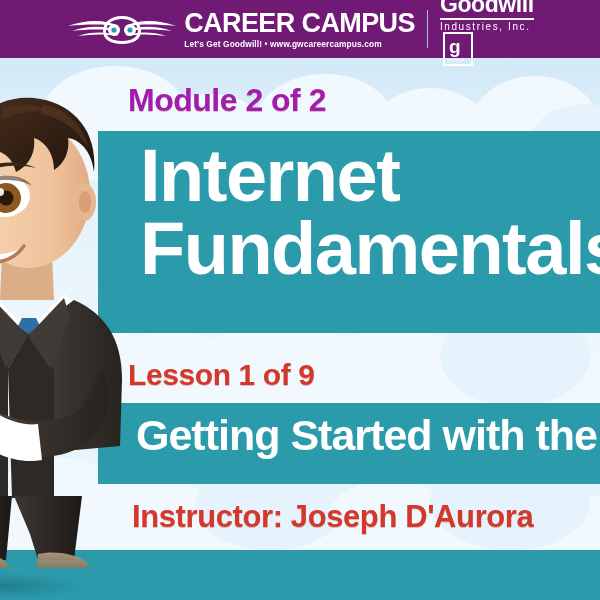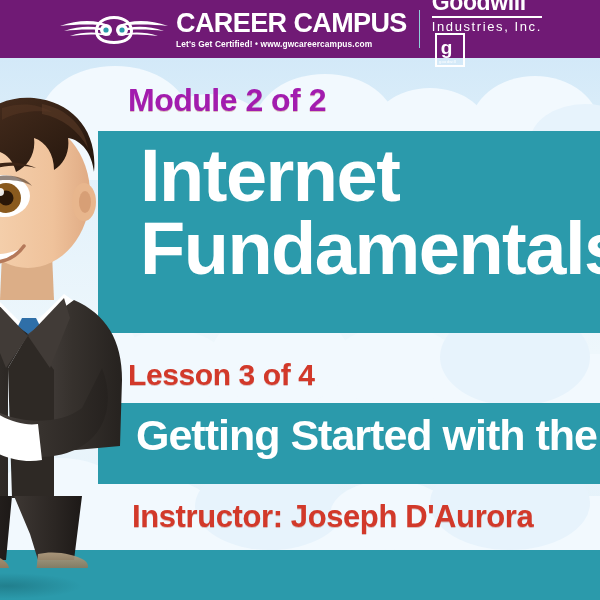--- a/index.html
+++ b/index.html
@@ -41,21 +41,21 @@
   }
   .divider-v { width:1px; height:38px; background:#8fd0da; margin:0 12px; }
   .gw-block { display:flex; align-items:flex-start;flex-direction:column; }
   .gw-text { display:flex; flex-direction:column; align-items:flex-start; }
   .gw-name {
     color:#fff; font-weight:bold; font-size:23px; line-height:1;
     letter-spacing:-0.4px; font-family:"Liberation Sans", sans-serif;
   }
   .gw-rule { width:100%; height:2px; background:#fff; margin:2px 0 2px 0; }
   .gw-sub {
-    color:#fff; font-size:13px; letter-spacing:1.6px; line-height:1;
+    color:#fff; font-size:10px; letter-spacing:1.6px; line-height:1;
     font-family:"Liberation Sans", sans-serif;
   }
   .gw-mark { width:30px; height:34px; border:2.5px solid #fff; margin-left:3px;
     position:relative; flex:none; }
   .gw-mark .g-smile {
     position:absolute; left:4px; top:3px; font-size:19px; color:#fff; line-height:1;
     font-weight:bold; font-family:"Liberation Sans", sans-serif;
   }
   .gw-mark .g-word {
     position:absolute; left:2px; bottom:1.5px; font-size:4.2px; color:#fff;
@@ -169,21 +169,21 @@
           <circle cx="64" cy="20" r="6"></circle>
         </g>
         <g fill="#2b9aab">
           <circle cx="48" cy="20" r="2.6"></circle>
           <circle cx="64" cy="20" r="2.6"></circle>
         </g>
       </svg>
 
       <div class="cc-block">
         <div class="cc-name">CAREER CAMPUS</div>
-        <div class="cc-tag">Let's Get Certified! • www.gwcareercampus.com</div>
+        <div class="cc-tag">Let's Get Goodwill! • www.gwcareercampus.com</div>
       </div>
 
       <div class="divider-v"></div>
 
       <div class="gw-block">
         <div class="gw-text">
           <div class="gw-name">Goodwill</div>
           <div class="gw-rule"></div>
           <div class="gw-sub">Industries, Inc.</div>
         </div>
@@ -195,21 +195,21 @@
 
     </div>
   </div>
 
   <div class="module-line">Module 2 of 2</div>
 
   <div class="title-box"></div>
   <div class="title-text">Internet
 Fundamentals</div>
 
-  <div class="lesson-line">Lesson 3 of 4</div>
+  <div class="lesson-line">Lesson 1 of 9</div>
 
   <div class="lesson-box"></div>
   <div class="lesson-title">Getting Started with the Internet</div>
 
   <div class="instructor">Instructor: Joseph D'Aurora</div>
 
   <div class="character">
     <div class="char-shadow"></div>
     <svg width="190" height="500" viewBox="0 0 190 500">
       <defs>

